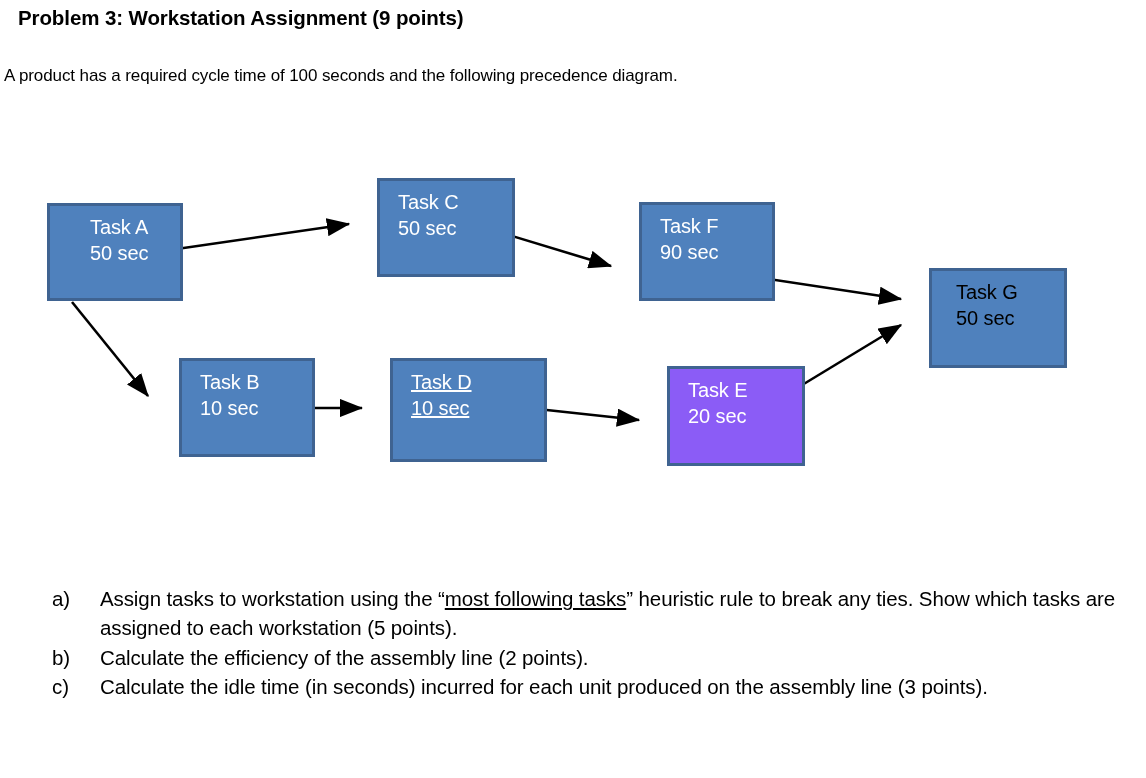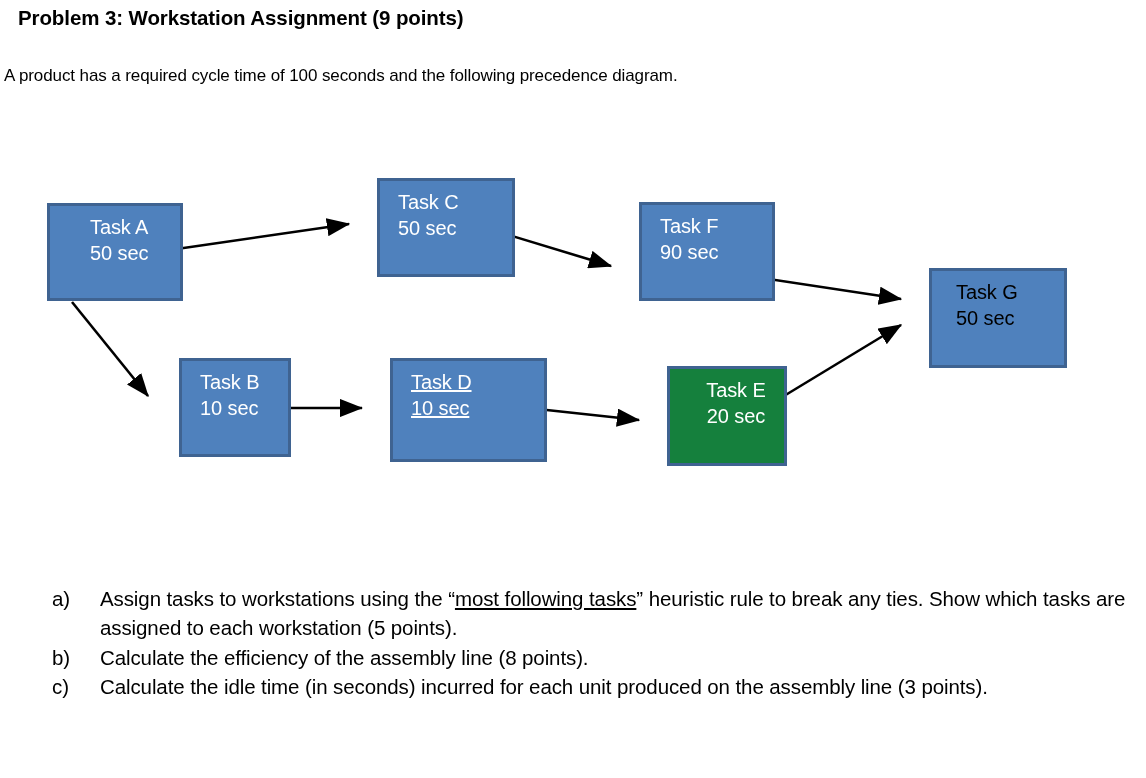--- a/index.html
+++ b/index.html
@@ -105,24 +105,24 @@
         <line x1="519" y1="407" x2="639" y2="420" stroke="#000000" stroke-width="2.6" marker-end="url(#arrowhead)"></line>
         <line x1="779" y1="399" x2="901" y2="325" stroke="#000000" stroke-width="2.6" marker-end="url(#arrowhead)"></line>
       </g>
   </svg>
 
   <div class="diagram" id="node-layer">
       <div class="node" style="left: 20px; top: 203px; width: 136px; height: 98px; background: rgb(79, 129, 189); border-color: rgb(63, 99, 145); color: rgb(255, 255, 255); padding-left: 40px;"><span>Task A</span><span class="l2">50 sec</span></div>
       <div class="node" style="left: 350px; top: 178px; width: 138px; height: 99px; background: rgb(79, 129, 189); border-color: rgb(63, 99, 145); color: rgb(255, 255, 255);"><span>Task C</span><span class="l2">50 sec</span></div>
       <div class="node" style="left: 612px; top: 202px; width: 136px; height: 99px; background: rgb(79, 129, 189); border-color: rgb(63, 99, 145); color: rgb(255, 255, 255);"><span>Task F</span><span class="l2">90 sec</span></div>
       <div class="node" style="left: 902px; top: 268px; width: 138px; height: 100px; background: rgb(79, 129, 189); border-color: rgb(63, 99, 145); color: #000000; padding-left: 24px;"><span>Task G</span><span class="l2">50 sec</span></div>
-      <div class="node" style="left: 152px; top: 358px; width: 112px; height: 99px; background: rgb(79, 129, 189); border-color: rgb(63, 99, 145); color: rgb(255, 255, 255);"><span>Task B</span><span class="l2">10 sec</span></div>
+      <div class="node" style="left: 152px; top: 358px; width: 136px; height: 99px; background: rgb(79, 129, 189); border-color: rgb(63, 99, 145); color: rgb(255, 255, 255);"><span>Task B</span><span class="l2">10 sec</span></div>
       <div class="node" style="left: 363px; top: 358px; width: 157px; height: 104px; background: rgb(79, 129, 189); border-color: rgb(63, 99, 145); color: rgb(255, 255, 255); text-decoration: underline;"><span>Task D</span><span class="l2">10 sec</span></div>
-      <div class="node" style="left: 640px; top: 366px; width: 120px; height: 100px; background: #15803d; border-color: rgb(63, 99, 145); color: rgb(255, 255, 255); text-align: center;"><span>Task E</span><span class="l2">20 sec</span></div>
+      <div class="node" style="left: 640px; top: 366px; width: 138px; height: 100px; background: #8b5cf6; border-color: rgb(63, 99, 145); color: rgb(255, 255, 255);"><span>Task E</span><span class="l2">20 sec</span></div>
     </div>
 
   <div class="qlist" id="question-list">
-      <div class="qitem"><span class="qmarker">a)</span><span><span>Assign tasks to workstations using the “</span><span class="u">most following tasks</span><span>” heuristic rule to break any ties. Show which tasks are assigned to each workstation (5 points).</span></span></div>
-      <div class="qitem"><span class="qmarker">b)</span><span><span>Calculate the efficiency of the assembly line (8 points).</span></span></div>
+      <div class="qitem"><span class="qmarker">a)</span><span><span>Assign tasks to workstation using the “</span><span class="u">most following tasks</span><span>” heuristic rule to break any ties. Show which tasks are assigned to each workstation (5 points).</span></span></div>
+      <div class="qitem"><span class="qmarker">b)</span><span><span>Calculate the efficiency of the assembly line (2 points).</span></span></div>
       <div class="qitem"><span class="qmarker">c)</span><span><span>Calculate the idle time (in seconds) incurred for each unit produced on the assembly line (3 points).</span></span></div>
     </div>
 
 </div>
 
 </body></html>

